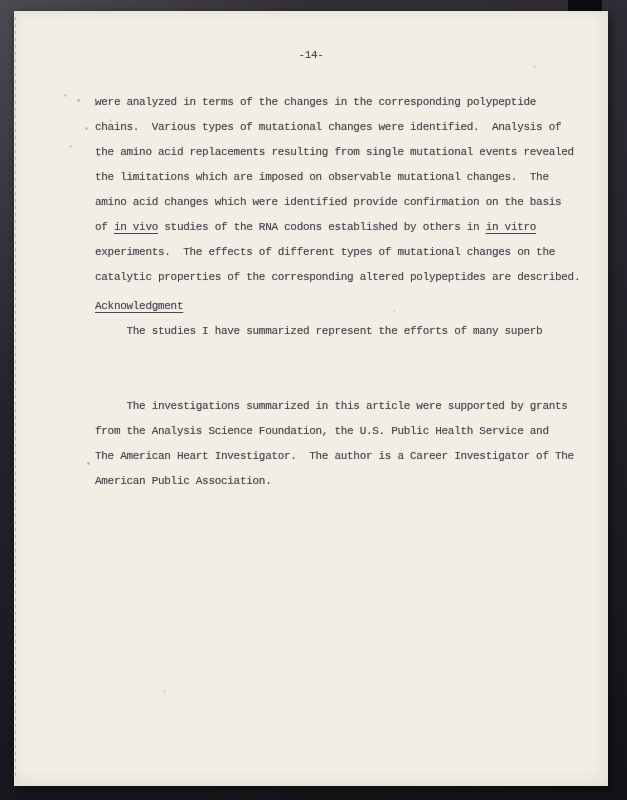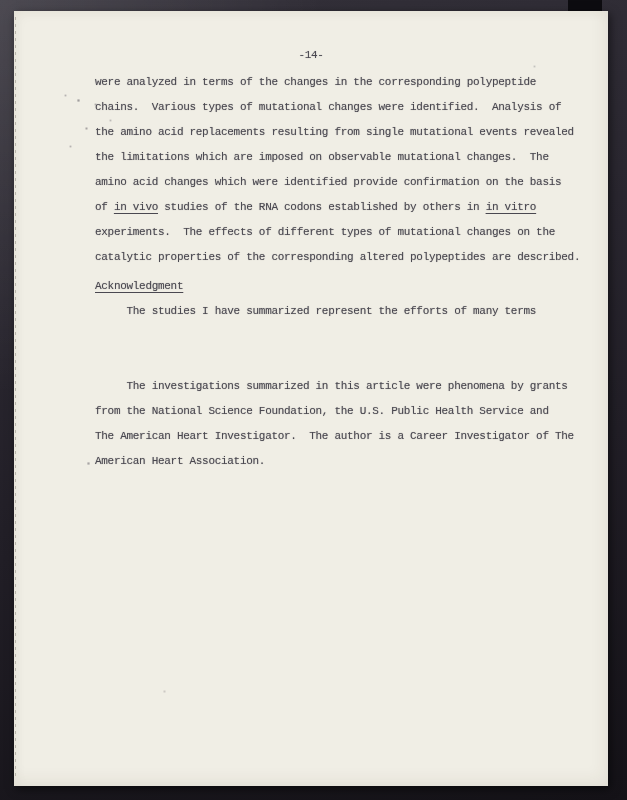--- a/index.html
+++ b/index.html
@@ -70,33 +70,33 @@
     letter-spacing: -0.3px;
     line-height: 25px;
     white-space: pre;
     text-shadow: 0 0 1px rgba(74,72,80,0.45);
   }
   .page-number {
     position: absolute;
     top: 32px; left: 0; width: 100%;
     text-align: center;
   }
-  .block { position: absolute; left: 81px; }
+  .block { position: absolute; left: 81px; margin-top: 20px; }
   .para-1 { top: 59px; }
   .ack-heading { top: 263px; text-decoration: underline; text-underline-offset: 3px; }
   .para-2 { top: 288px; }
   .para-3 { top: 363px; }
   .typed u { text-underline-offset: 3px; text-decoration: underline; }
 </style>
 </head>
 <body>
 
 <div class="scan-bg">
   <div class="scan-notch"></div>
   <div class="paper">
     <div class="speckles"></div>
     <div class="typed page-number">-14-</div>
     <div class="typed block para-1"><div class="line">were analyzed in terms of the changes in the corresponding polypeptide</div><div class="line">chains.  Various types of mutational changes were identified.  Analysis of</div><div class="line">the amino acid replacements resulting from single mutational events revealed</div><div class="line">the limitations which are imposed on observable mutational changes.  The</div><div class="line">amino acid changes which were identified provide confirmation on the basis</div><div class="line">of <u>in vivo</u> studies of the RNA codons established by others in <u>in vitro</u></div><div class="line">experiments.  The effects of different types of mutational changes on the</div><div class="line">catalytic properties of the corresponding altered polypeptides are described.</div></div>
     <div class="typed block ack-heading">Acknowledgment</div>
-    <div class="typed block para-2"><div class="line">     The studies I have summarized represent the efforts of many terms</div></div>
-    <div class="typed block para-3"><div class="line">     The investigations summarized in this article were phenomena by grants</div><div class="line">from the National Science Foundation, the U.S. Public Health Service and</div><div class="line">The American Heart Investigator.  The author is a Career Investigator of The</div><div class="line">American Heart Association.</div></div>
+    <div class="typed block para-2"><div class="line">     The studies I have summarized represent the efforts of many superb</div></div>
+    <div class="typed block para-3"><div class="line">     The investigations summarized in this article were supported by grants</div><div class="line">from the Analysis Science Foundation, the U.S. Public Health Service and</div><div class="line">The American Heart Investigator.  The author is a Career Investigator of The</div><div class="line">American Public Association.</div></div>
   </div>
 </div>
 
 </body></html>

